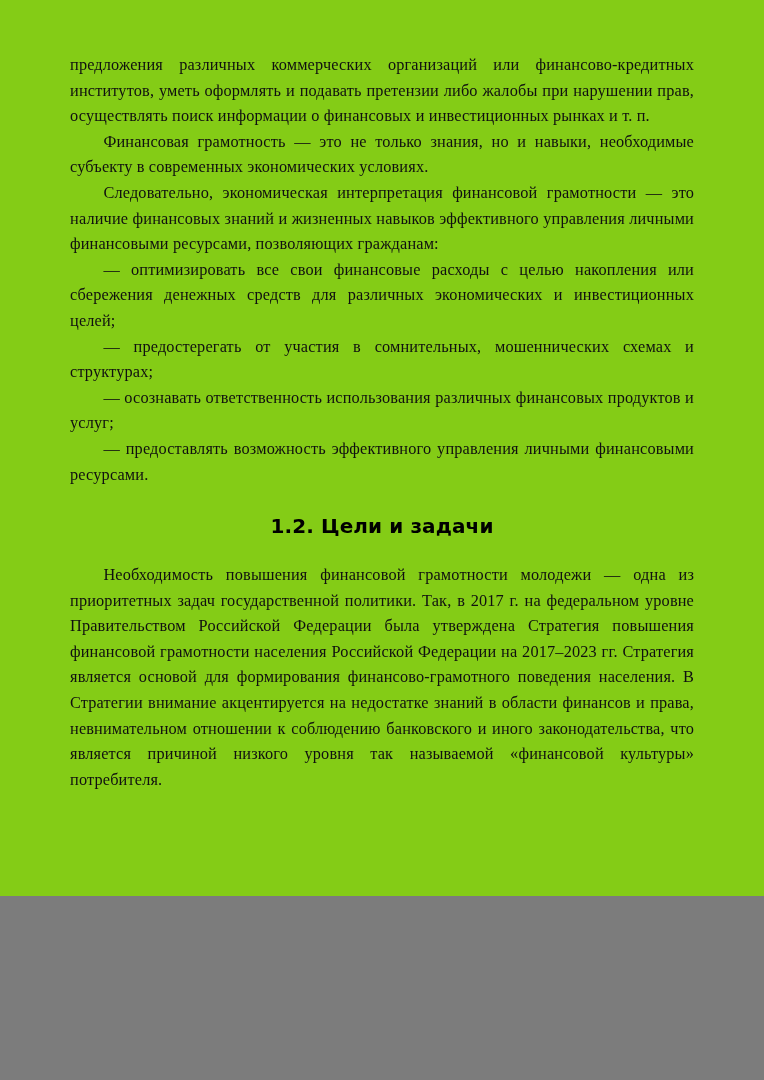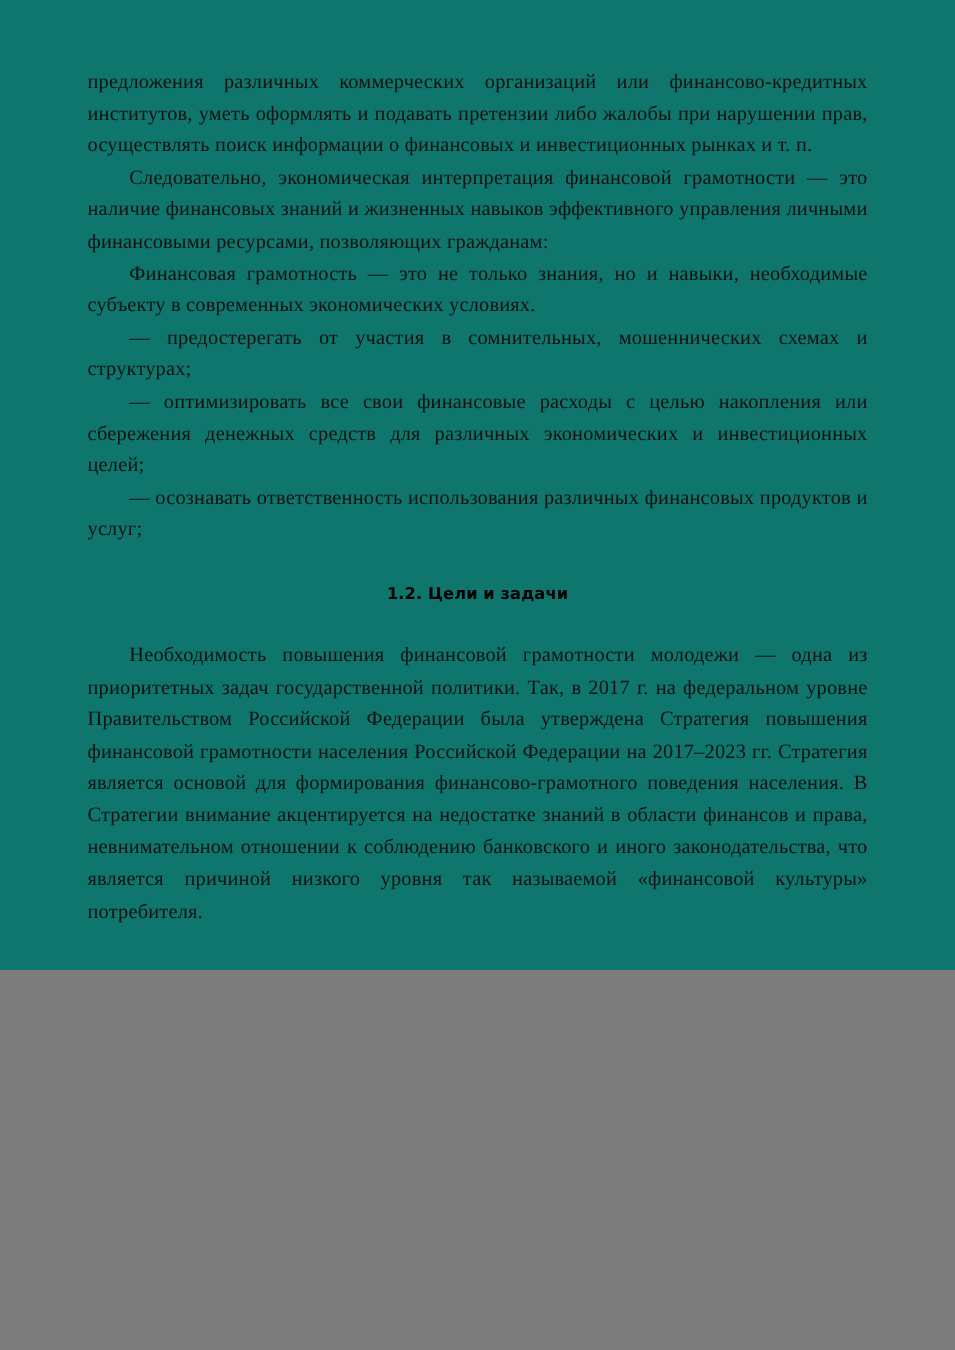--- a/index.html
+++ b/index.html
@@ -5,22 +5,22 @@
   html, body {
     margin: 0;
     padding: 0;
     background: #7c7c7c;
   }
   body {
     font-family: "Liberation Serif", serif;
   }
   .page {
     width: 764px;
-    height: 776px;
-    background: #0f766e;
+    height: 896px;
+    background: #84cc16;
     position: relative;
     box-sizing: border-box;
     overflow: hidden;
   }
   .content {
     position: absolute;
     left: 70px;
     top: 52px;
     width: 624px;
   }
@@ -37,21 +37,21 @@
     text-indent: 2.05em;
   }
   p.hang {
     text-indent: 2.05em;
   }
   .heading {
     margin: 0;
     text-align: center;
     font-family: "DejaVu Sans", sans-serif;
     font-weight: bold;
-    font-size: 13px;
+    font-size: 20px;
     line-height: 27px;
     color: #000000;
     letter-spacing: 0.005em;
   }
   .heading-block {
     margin-top: 26px;
     margin-bottom: 22px;
   }
   .pagenum {
     position: absolute;
@@ -64,25 +64,26 @@
     font-family: "Liberation Serif", serif;
   }
 </style>
 </head>
 <body>
 
 <div class="page">
   <div class="content">
 
     <p class="para">предложения различных коммерческих организаций или финансово-кредитных институтов, уметь оформлять и подавать претензии либо жалобы при нарушении прав, осуществлять поиск информации о финансовых и инвестиционных рынках и т. п.</p>
+    <p class="para indent">Финансовая грамотность — это не только знания, но и навыки, необходимые субъекту в современных экономических условиях.</p>
     <p class="para indent">Следовательно, экономическая интерпретация финансовой грамотности — это наличие финансовых знаний и жизненных навыков эффективного управления личными финансовыми ресурсами, позволяющих гражданам:</p>
-    <p class="para indent">Финансовая грамотность — это не только знания, но и навыки, необходимые субъекту в современных экономических условиях.</p>
+    <p class="para hang">— оптимизировать все свои финансовые расходы с целью накопления или сбережения денежных средств для различных экономических и инвестиционных целей;</p>
     <p class="para hang">— предостерегать от участия в сомнительных, мошеннических схемах и структурах;</p>
-    <p class="para hang">— оптимизировать все свои финансовые расходы с целью накопления или сбережения денежных средств для различных экономических и инвестиционных целей;</p>
     <p class="para hang">— осознавать ответственность использования различных финансовых продуктов и услуг;</p>
+    <p class="para hang">— предоставлять возможность эффективного управления личными финансовыми ресурсами.</p>
 
     <div class="heading-block">
       <div class="heading">1.2. Цели и задачи</div>
     </div>
 
     <p class="para indent">Необходимость повышения финансовой грамотности молодежи — одна из приоритетных задач государственной политики. Так, в 2017 г. на федеральном уровне Правительством Российской Федерации была утверждена Стратегия повышения финансовой грамотности населения Российской Федерации на 2017–2023 гг. Стратегия является основой для формирования финансово-грамотного поведения населения. В Стратегии внимание акцентируется на недостатке знаний в области финансов и права, невнимательном отношении к соблюдению банковского и иного законодательства, что является причиной низкого уровня так называемой «финансовой культуры» потребителя.</p>
 
   </div>
 
   <div class="pagenum">9</div>

